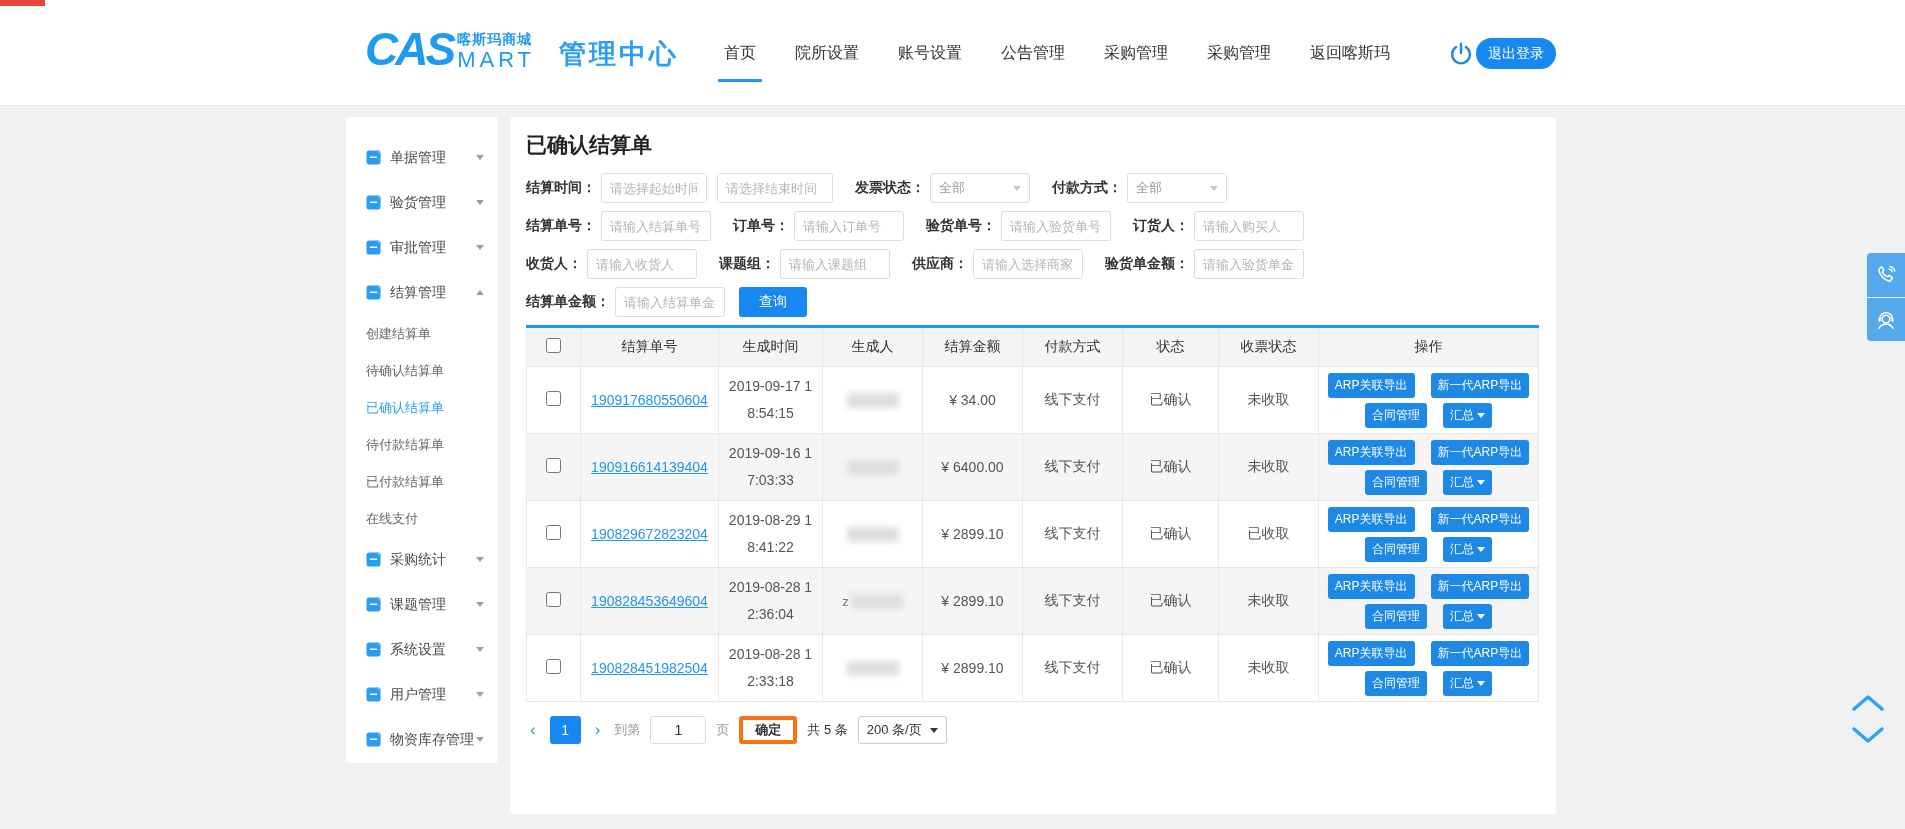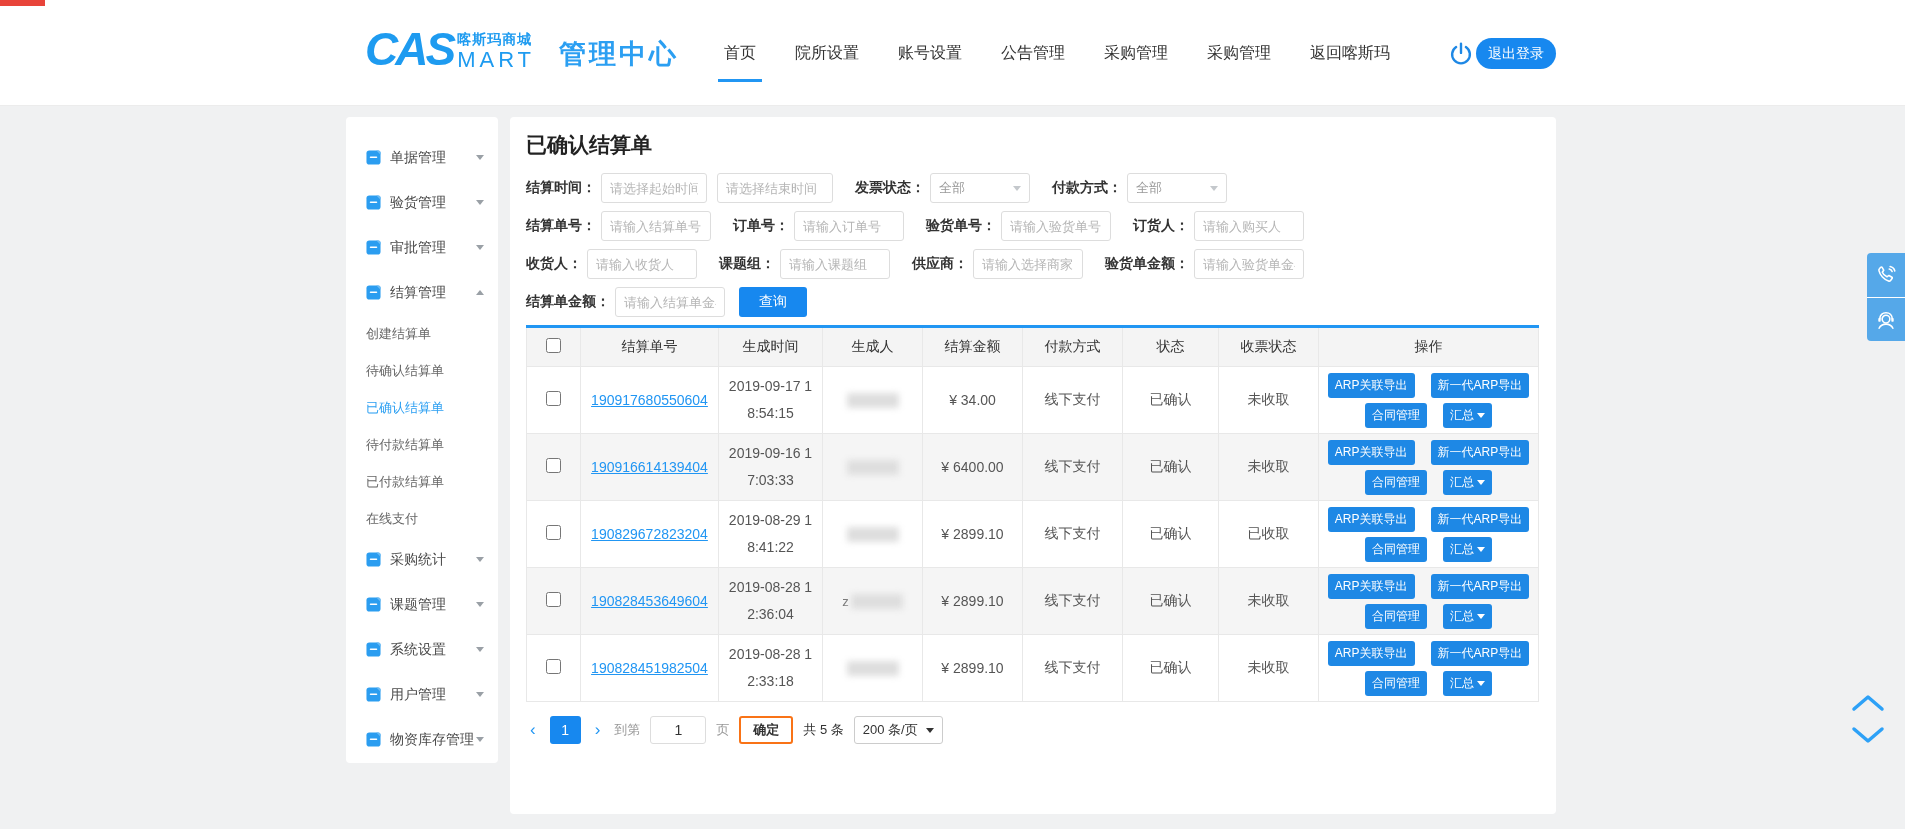--- a/index.html
+++ b/index.html
@@ -85,21 +85,21 @@
     border-top:5px solid #fff; }
 
   
   .pager { display:flex; align-items:center; margin-top:14px; gap:10px; }
   .pg-arrow { font-size:17px; color:#2196f3; cursor:pointer; padding:0 4px; user-select:none; }
   .pg-page { width:31px; height:28px; background:#1788ef; color:#fff; font-size:14px; border:none;
     border-radius:3px; cursor:pointer; }
   .pg-text { font-size:13px; color:#999; }
   .pg-input { width:56px; height:28px; border:1px solid #ddd; border-radius:3px; text-align:center;
     font-size:14px; color:#333; }
-  .pg-confirm { height:28px; padding:0 12px; background:#fff; border:2px solid #f97316; border-radius:3px;
+  .pg-confirm { height:28px; padding:0 12px; background:#fff; border:4px solid #f97316; border-radius:3px;
     font-size:13px; font-weight:700; color:#333; cursor:pointer; }
   .pg-total { font-size:13px; color:#333; }
   .pg-size { height:28px; border:1px solid #ccc; border-radius:3px; background:#fff; display:flex;
     align-items:center; gap:8px; padding:0 8px; font-size:13px; color:#333; cursor:pointer; }
   .pg-size .tri.down { border-top-color:#333; border-left-width:4px; border-right-width:4px; }
 
   
   .float-stack { position:absolute; right:0; top:253px; width:38px; border-radius:4px 0 0 4px;
     overflow:hidden; z-index:6; }
   .float-btn { width:38px; height:44px; background:#55a8e9; display:flex; align-items:center;

